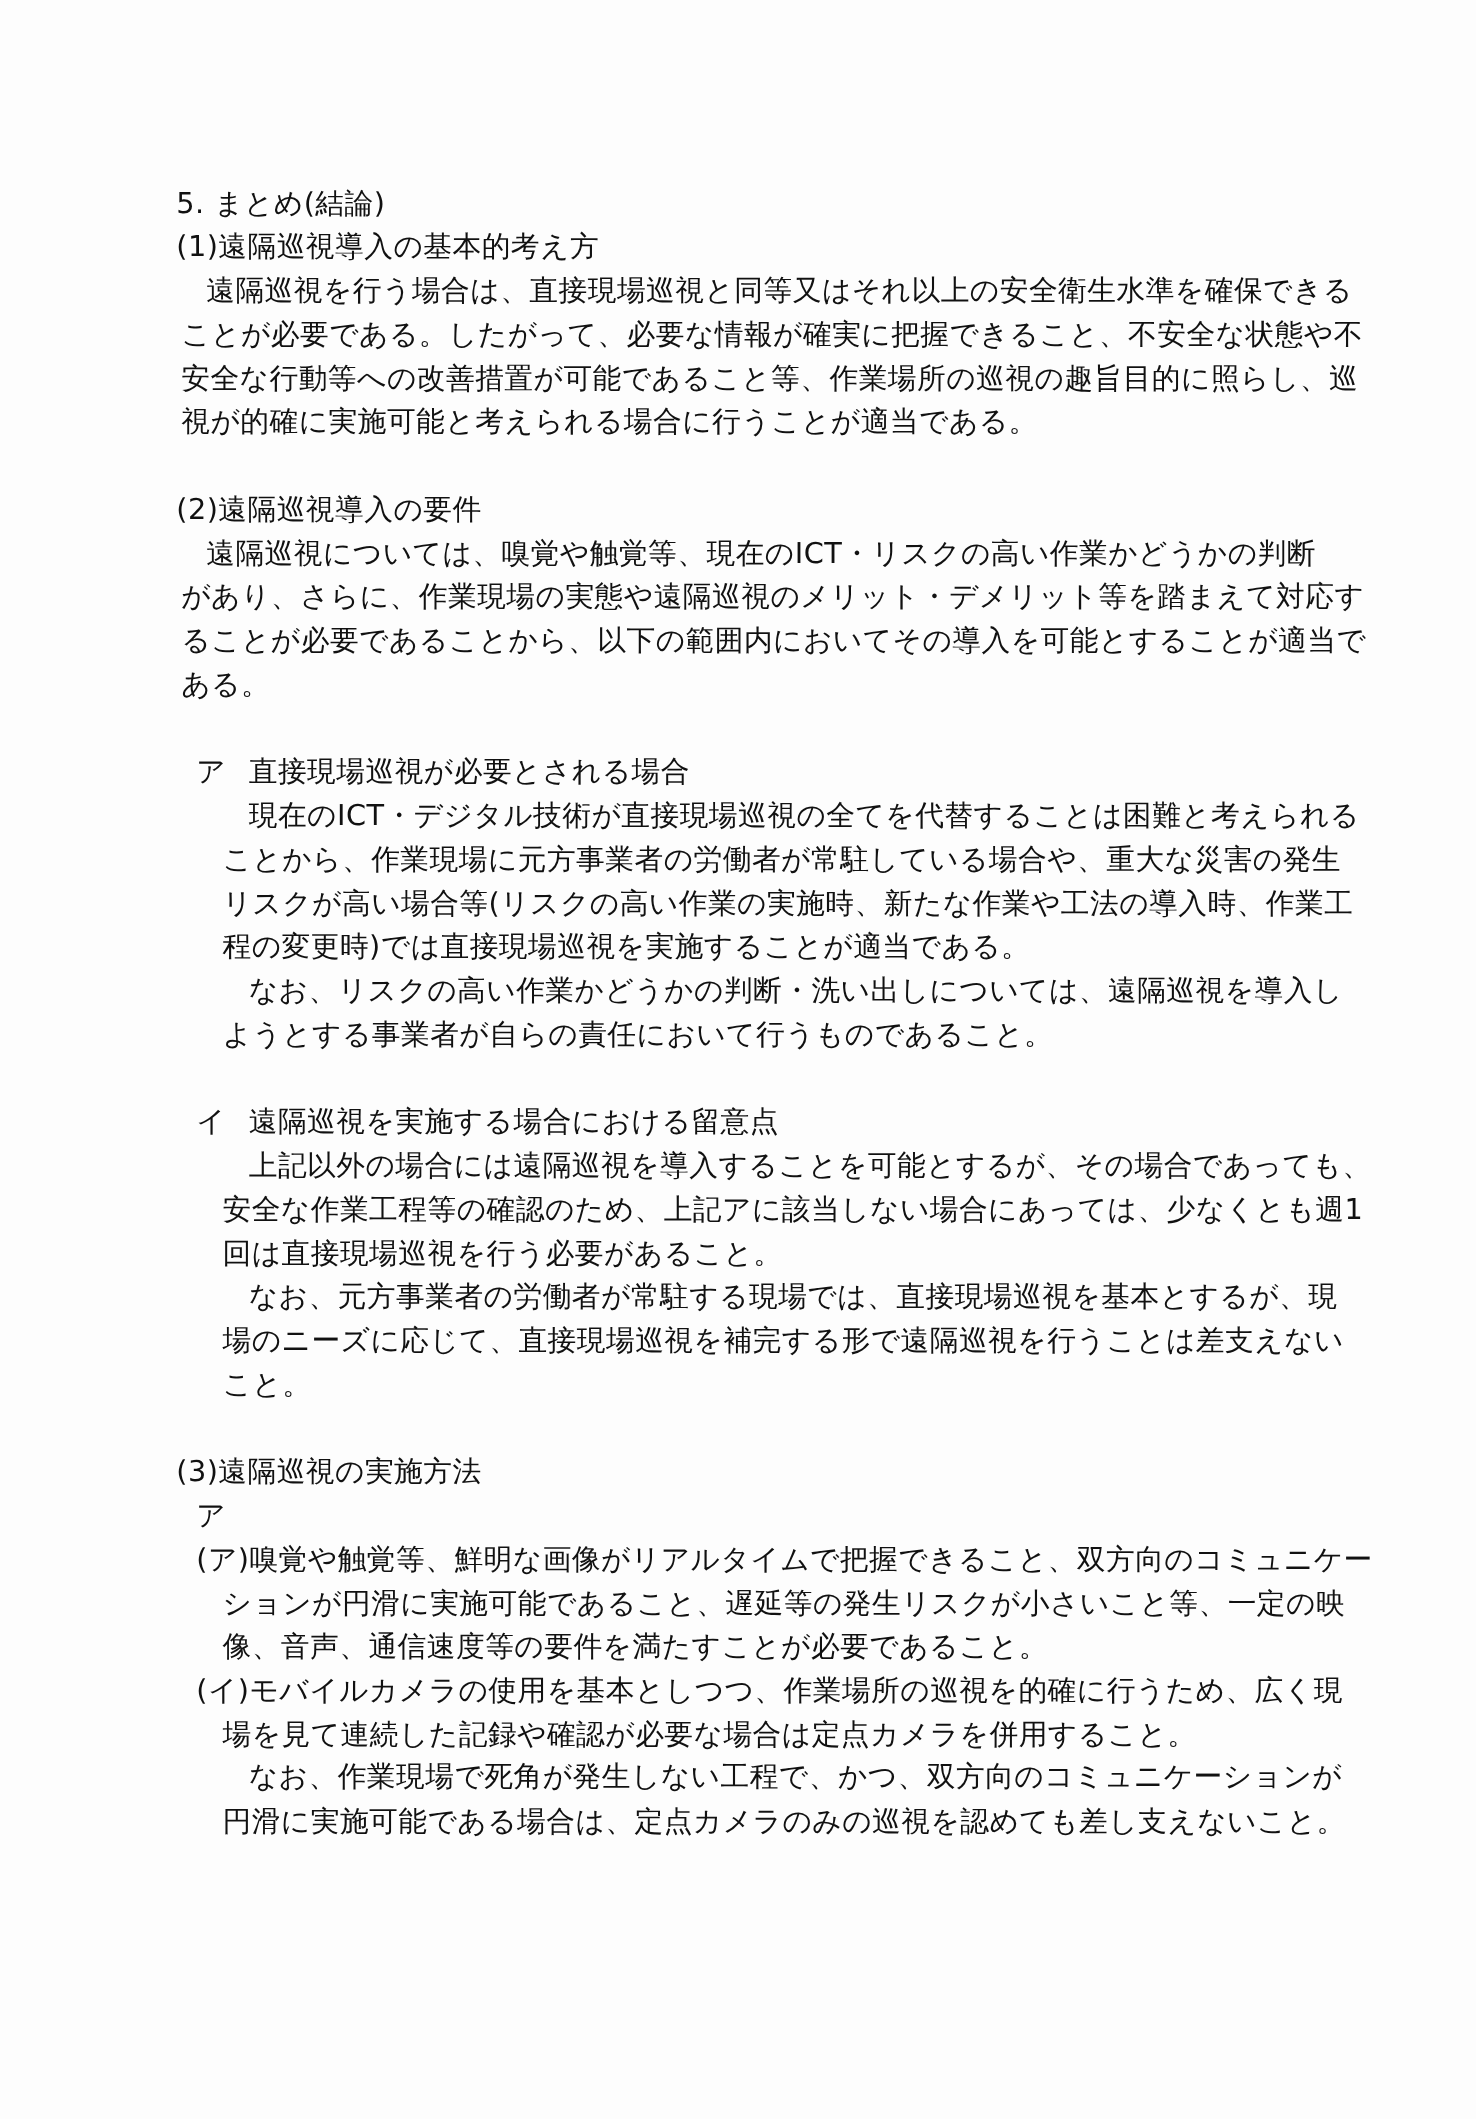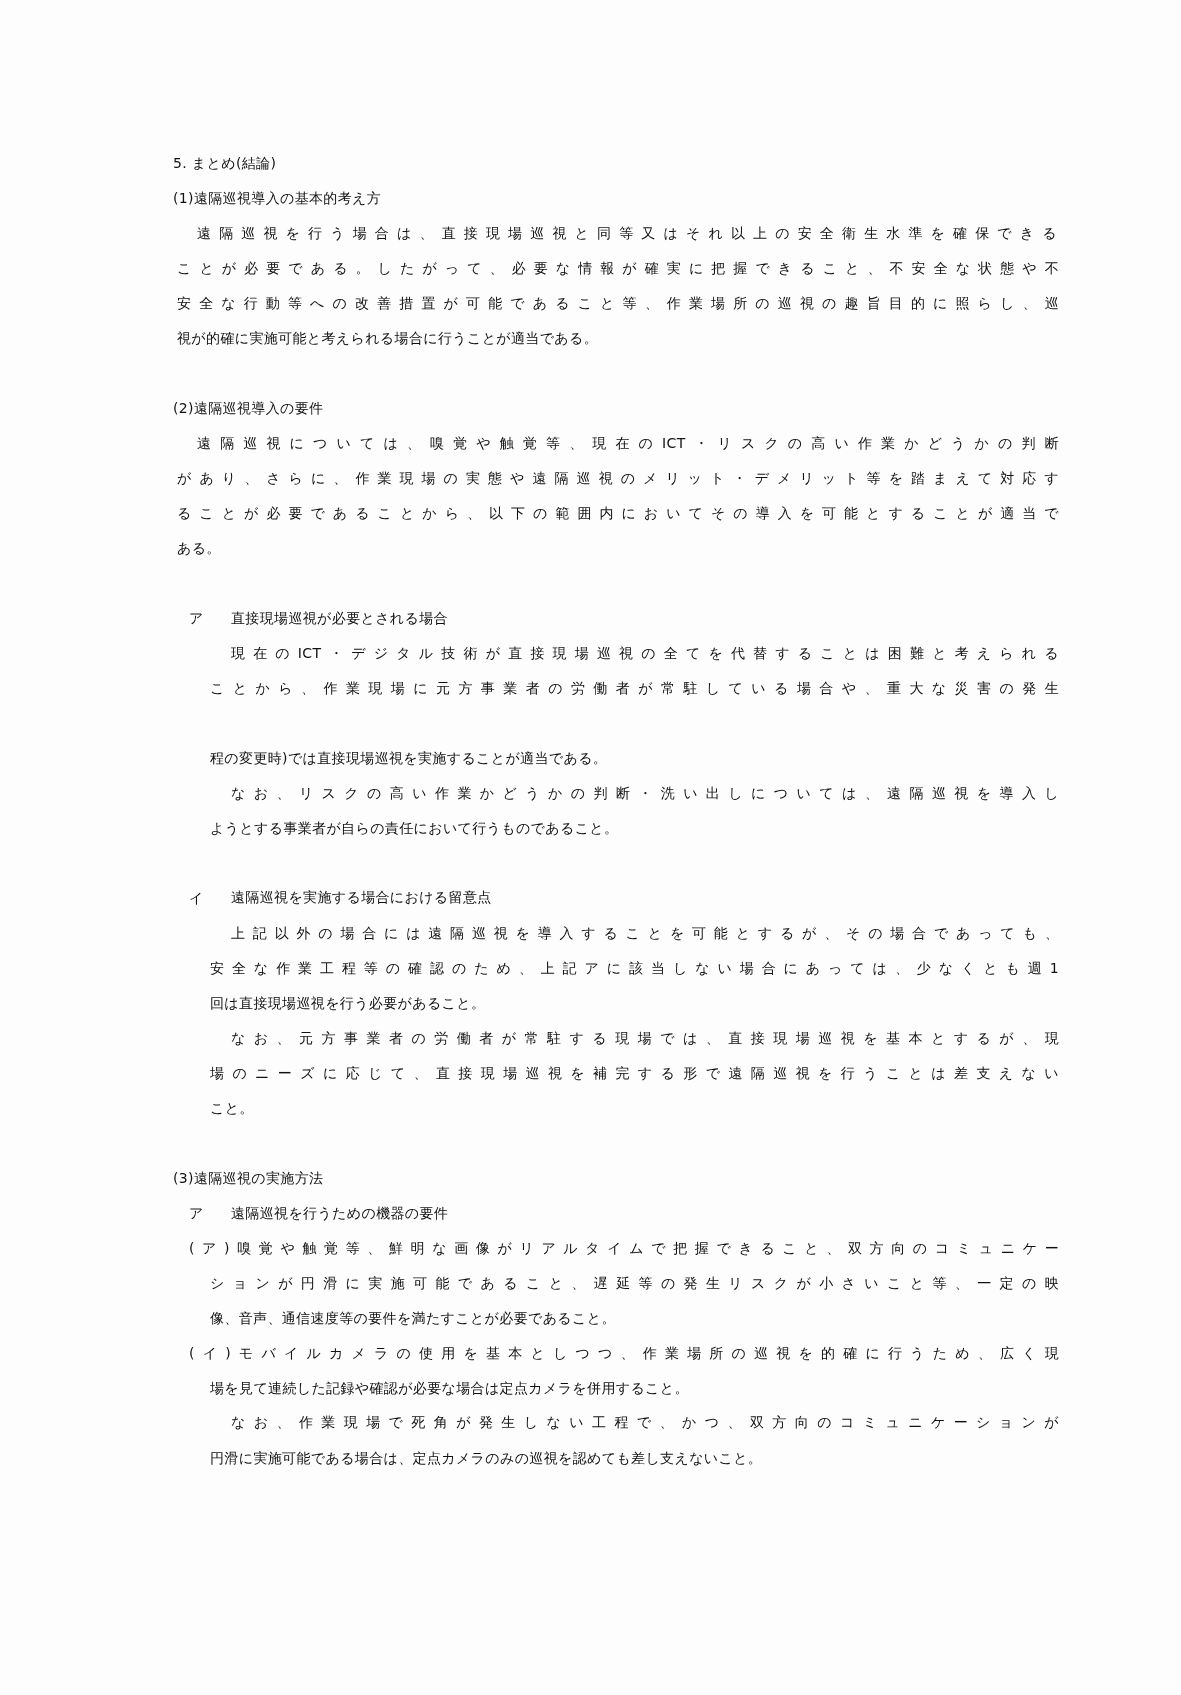--- a/index.html
+++ b/index.html
@@ -1,20 +1,20 @@
 <!DOCTYPE html>
 <html><head>
 <meta charset="utf-8">
 <style>
   html, body { margin: 0; padding: 0; background: #ffffff; }
   body { width: 1181px; height: 1695px; position: relative; overflow: hidden;
          font-family: "DejaVu Sans", "Liberation Sans", sans-serif; color: #111111; }
   .page { position: absolute; left: 0; top: 0; width: 1181px; height: 1695px; background: #fdfdfd; }
-  .ln { position: absolute; font-size: 14px; line-height: 26px; white-space: nowrap;
-        letter-spacing: 0.35px; margin-left: 32px; }
+  .ln { position: absolute; font-size: 23px; line-height: 26px; white-space: nowrap;
+        letter-spacing: 0.35px; }
   .just { width: 882px; text-align: justify; text-align-last: justify; }
 </style>
 </head>
 <body>
 
 <div class="page">
 
   <div class="ln" style="left:141px; top:150px;">5. まとめ(結論)</div>
 
   <div class="ln" style="left:141px; top:185px;">(1)遠隔巡視導入の基本的考え方</div>
@@ -26,36 +26,36 @@
   <div class="ln" style="left:141px; top:395px;">(2)遠隔巡視導入の要件</div>
   <div class="ln just" style="left:165px; top:430px; width:862px;">遠隔巡視については、嗅覚や触覚等、現在のICT・リスクの高い作業かどうかの判断</div>
   <div class="ln just" style="left:145px; top:465px;">があり、さらに、作業現場の実態や遠隔巡視のメリット・デメリット等を踏まえて対応す</div>
   <div class="ln just" style="left:145px; top:500px;">ることが必要であることから、以下の範囲内においてその導入を可能とすることが適当で</div>
   <div class="ln" style="left:145px; top:535px;">ある。</div>
 
   <div class="ln" style="left:157px; top:605px;">ア</div>
   <div class="ln" style="left:199px; top:605px;">直接現場巡視が必要とされる場合</div>
   <div class="ln just" style="left:199px; top:640px; width:828px;">現在のICT・デジタル技術が直接現場巡視の全てを代替することは困難と考えられる</div>
   <div class="ln just" style="left:178px; top:675px; width:849px;">ことから、作業現場に元方事業者の労働者が常駐している場合や、重大な災害の発生</div>
+  <div class="ln just" style="left:178px; top:710px; width:849px;">リスクが高い場合等(リスクの高い作業の実施時、新たな作業や工法の導入時、作業工</div>
   <div class="ln" style="left:178px; top:745px;">程の変更時)では直接現場巡視を実施することが適当である。</div>
   <div class="ln just" style="left:199px; top:780px; width:828px;">なお、リスクの高い作業かどうかの判断・洗い出しについては、遠隔巡視を導入し</div>
   <div class="ln" style="left:178px; top:815px;">ようとする事業者が自らの責任において行うものであること。</div>
 
   <div class="ln" style="left:157px; top:885px;">イ</div>
   <div class="ln" style="left:199px; top:885px;font-family:Liberation Serif, serif;">遠隔巡視を実施する場合における留意点</div>
   <div class="ln just" style="left:199px; top:920px; width:828px;">上記以外の場合には遠隔巡視を導入することを可能とするが、その場合であっても、</div>
   <div class="ln just" style="left:178px; top:955px; width:849px;">安全な作業工程等の確認のため、上記アに該当しない場合にあっては、少なくとも週1</div>
   <div class="ln" style="left:178px; top:990px;">回は直接現場巡視を行う必要があること。</div>
   <div class="ln just" style="left:199px; top:1025px; width:828px;">なお、元方事業者の労働者が常駐する現場では、直接現場巡視を基本とするが、現</div>
   <div class="ln just" style="left:178px; top:1060px; width:849px;">場のニーズに応じて、直接現場巡視を補完する形で遠隔巡視を行うことは差支えない</div>
   <div class="ln" style="left:178px; top:1095px;">こと。</div>
 
   <div class="ln" style="left:141px; top:1165px;">(3)遠隔巡視の実施方法</div>
   <div class="ln" style="left:157px; top:1200px;">ア</div>
-  <div class="ln" style="left:199px; top:1200px;">遠隔巡視を行うための機器の要件</div>
   <div class="ln just" style="left:157px; top:1235px; width:870px;">(ア)嗅覚や触覚等、鮮明な画像がリアルタイムで把握できること、双方向のコミュニケー</div>
   <div class="ln just" style="left:178px; top:1270px; width:849px;">ションが円滑に実施可能であること、遅延等の発生リスクが小さいこと等、一定の映</div>
   <div class="ln" style="left:178px; top:1305px;">像、音声、通信速度等の要件を満たすことが必要であること。</div>
   <div class="ln just" style="left:157px; top:1340px; width:870px;">(イ)モバイルカメラの使用を基本としつつ、作業場所の巡視を的確に行うため、広く現</div>
   <div class="ln" style="left:178px; top:1375px;">場を見て連続した記録や確認が必要な場合は定点カメラを併用すること。</div>
   <div class="ln just" style="left:199px; top:1410px; width:828px;font-family:Liberation Mono, monospace;">なお、作業現場で死角が発生しない工程で、かつ、双方向のコミュニケーションが</div>
   <div class="ln" style="left:178px; top:1445px;">円滑に実施可能である場合は、定点カメラのみの巡視を認めても差し支えないこと。</div>
 
 </div>
 

